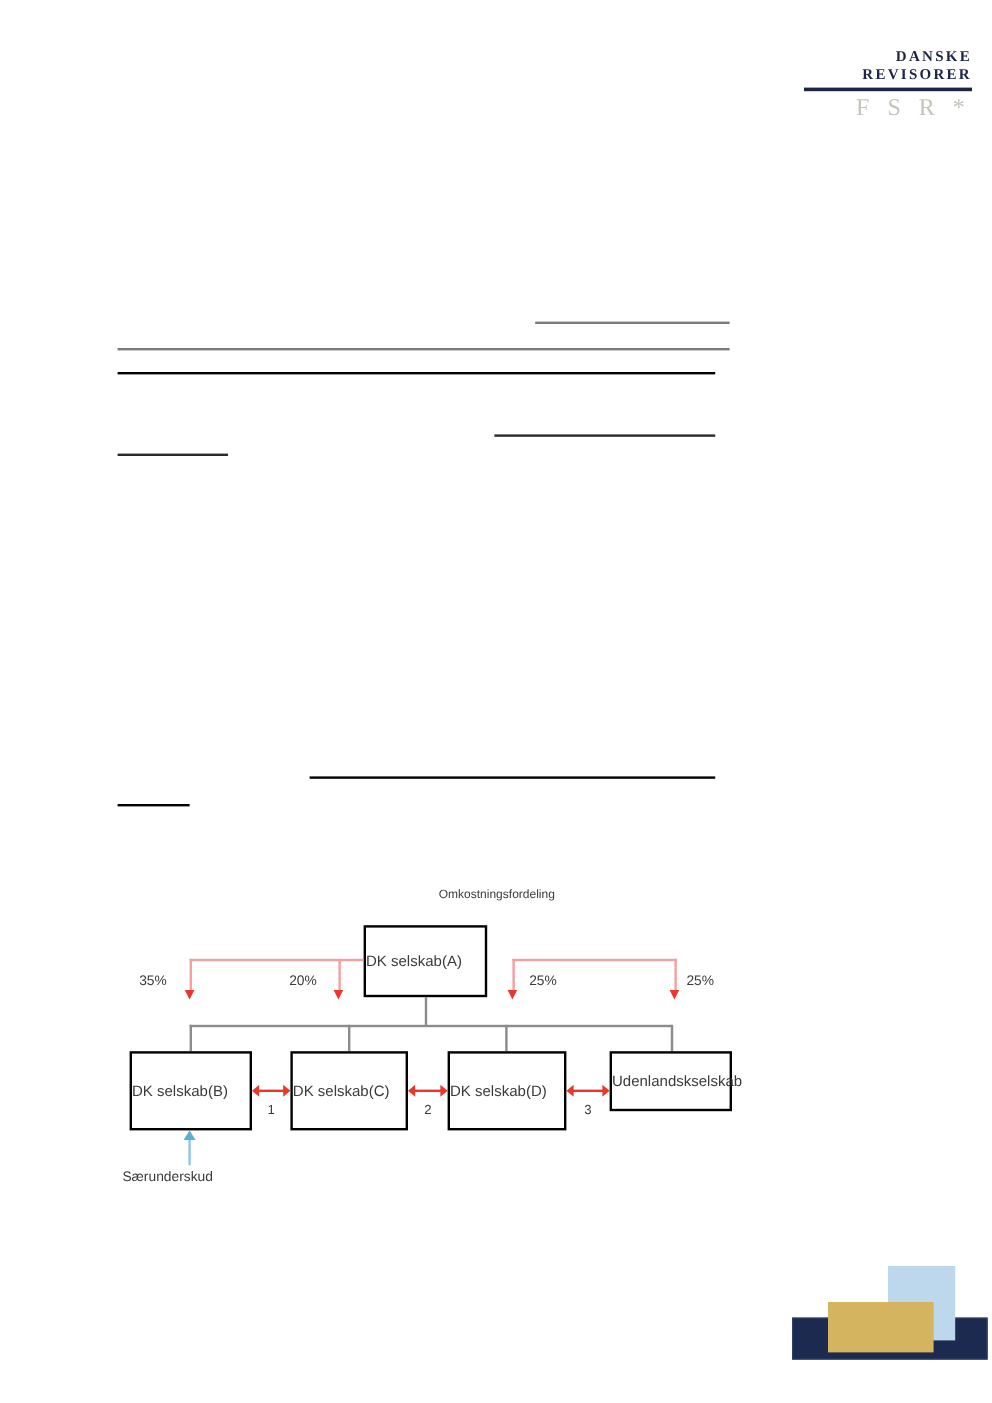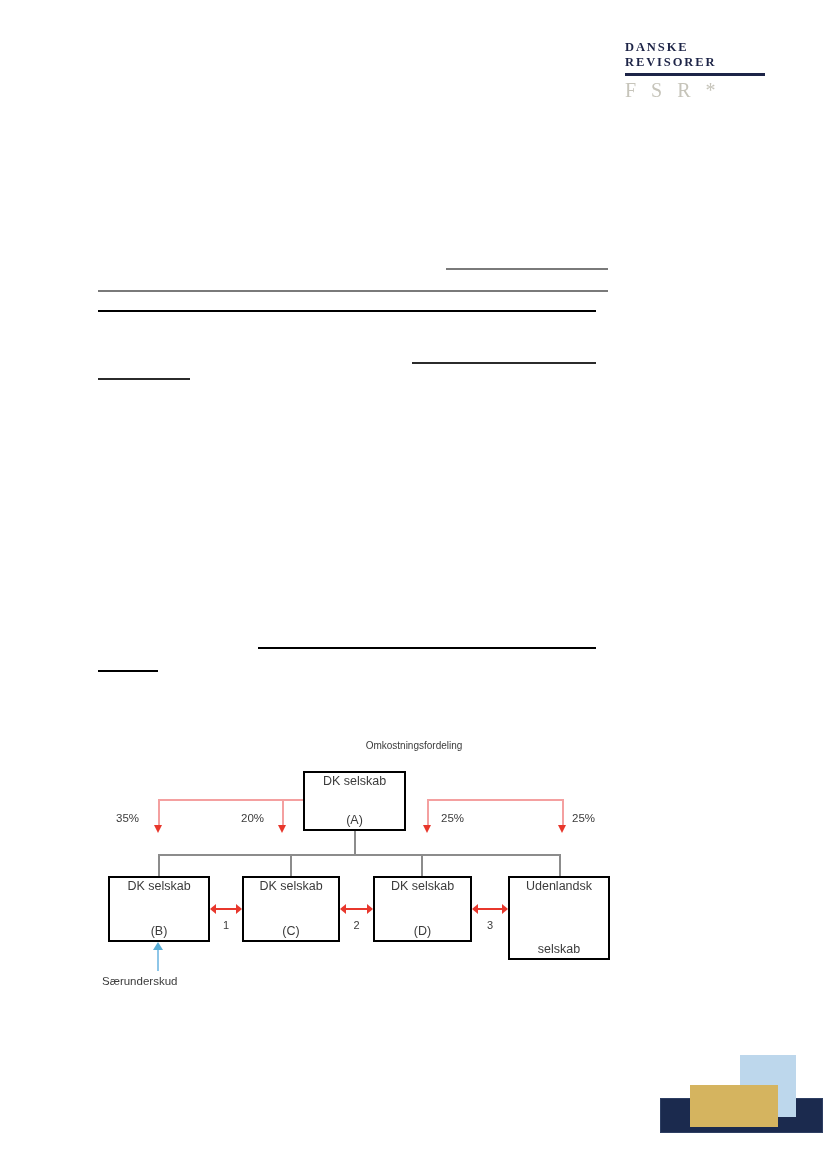--- a/index.html
+++ b/index.html
@@ -12,24 +12,24 @@
     height: 1169px;
     position: relative;
     overflow: hidden;
     font-family: "Liberation Sans", sans-serif;
     color: #3b3b3b;
   }
 
   
   .logo {
     position: absolute;
-    left: 625px;
+    left: 670px;
     top: 40px;
     width: 140px;
-    text-align: left;
+    text-align: right;
   }
   .logo-line1 {
     font-family: "Liberation Serif", serif;
     font-size: 12.5px;
     font-weight: bold;
     letter-spacing: 1.9px;
     color: #1d2447;
     line-height: 15px;
     white-space: nowrap;
   }
@@ -84,33 +84,32 @@
     font-size: 10px;
     color: #3b3b3b;
     white-space: nowrap;
   }
   .node {
     position: absolute;
     border: 2px solid #000000;
     background: #ffffff;
     box-sizing: border-box;
     display: flex;
-    flex-direction: column;
     align-items: center;
-    justify-content: space-between;
+    justify-content: flex-start;
     font-size: 12.5px;
     color: #3b3b3b;
     line-height: 17px;
     text-align: center;
   }
   .node-a   { left: 207px; top: 36px;  width: 103px; height: 60px; }
   .node-b   { left: 12px;  top: 141px; width: 102px; height: 66px; }
   .node-c   { left: 146px; top: 141px; width: 98px;  height: 66px; }
   .node-d   { left: 277px; top: 141px; width: 99px;  height: 66px; }
-  .node-for { left: 412px; top: 141px; width: 102px; height: 84px; }
+  .node-for { left: 412px; top: 141px; width: 102px; height: 50px; }
 
   
   .conn { position: absolute; background: #8c8c8c; }
   .conn-stem   { left: 258px; top: 96px;  width: 2px;  height: 24px; }
   .conn-bus    { left: 62px;  top: 119px; width: 402px; height: 1.5px; }
   .conn-db     { left: 62px;  top: 119px; width: 1.5px; height: 22px; }
   .conn-dc     { left: 194px; top: 119px; width: 1.5px; height: 22px; }
   .conn-dd     { left: 325px; top: 119px; width: 1.5px; height: 22px; }
   .conn-dfor   { left: 463px; top: 119px; width: 1.5px; height: 22px; }
 

